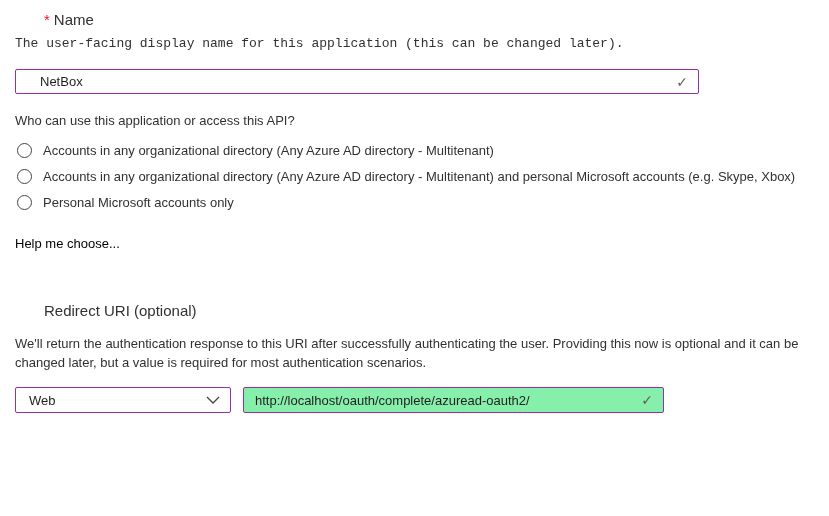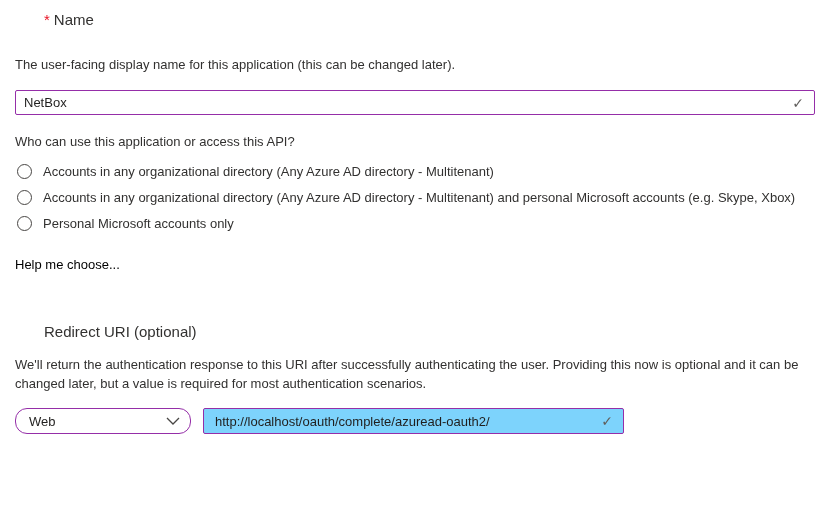--- a/index.html
+++ b/index.html
@@ -28,32 +28,32 @@
   .required-star {
     color: #e81123;
     margin-right: 4px;
   }
   .desc-text {
     font-size: 13px;
     line-height: 19px;
     color: #323130;
     font-weight: 400;
   }
-  .name-desc { margin-top: 25px; }
+  .name-desc { margin-top: 4px; font-family: Liberation Mono, monospace; }
   .text-input {
     margin-top: 16px;
-    width: 800px;
+    width: 684px;
     height: 25px;
     box-sizing: border-box;
     border: 1px solid #952ea8;
     border-radius: 2px;
     background: #ffffff;
     display: flex;
     align-items: center;
-    padding: 0 10px 0 8px;
+    padding: 0 10px 0 24px;
     font-size: 13px;
     color: #201f1e;
   }
   .text-input .value { flex: 1 1 auto; white-space: nowrap; overflow: hidden; }
   .check-glyph {
     color: #605e5c;
     font-size: 14px;
     flex: 0 0 auto;
     line-height: 1;
   }
@@ -102,25 +102,25 @@
     width: 800px;
     font-size: 13px;
     line-height: 19px;
   }
   .uri-row {
     margin-top: 15px;
     display: flex;
     align-items: center;
   }
   .select-box {
-    width: 176px;
+    width: 216px;
     height: 26px;
     box-sizing: border-box;
     border: 1px solid #952ea8;
-    border-radius: 12px;
+    border-radius: 2px;
     display: flex;
     align-items: center;
     padding: 0 10px 0 13px;
     font-size: 13px;
     color: #201f1e;
     background: #fff;
     cursor: pointer;
   }
   .select-box .value { flex: 1 1 auto; }
   .chevron-svg { flex: 0 0 auto; display: block; }
@@ -129,21 +129,21 @@
     width: 421px;
     height: 26px;
     box-sizing: border-box;
     border: 1px solid #952ea8;
     border-radius: 2px;
     display: flex;
     align-items: center;
     padding: 0 10px 0 11px;
     font-size: 13px;
     color: #201f1e;
-    background: #7dd3fc;
+    background: #86efac;
   }
   .uri-input .value { flex: 1 1 auto; white-space: nowrap; overflow: hidden; }
 </style>
 </head>
 <body>
 
 <div class="page">
 
   
   <div class="section-heading">

